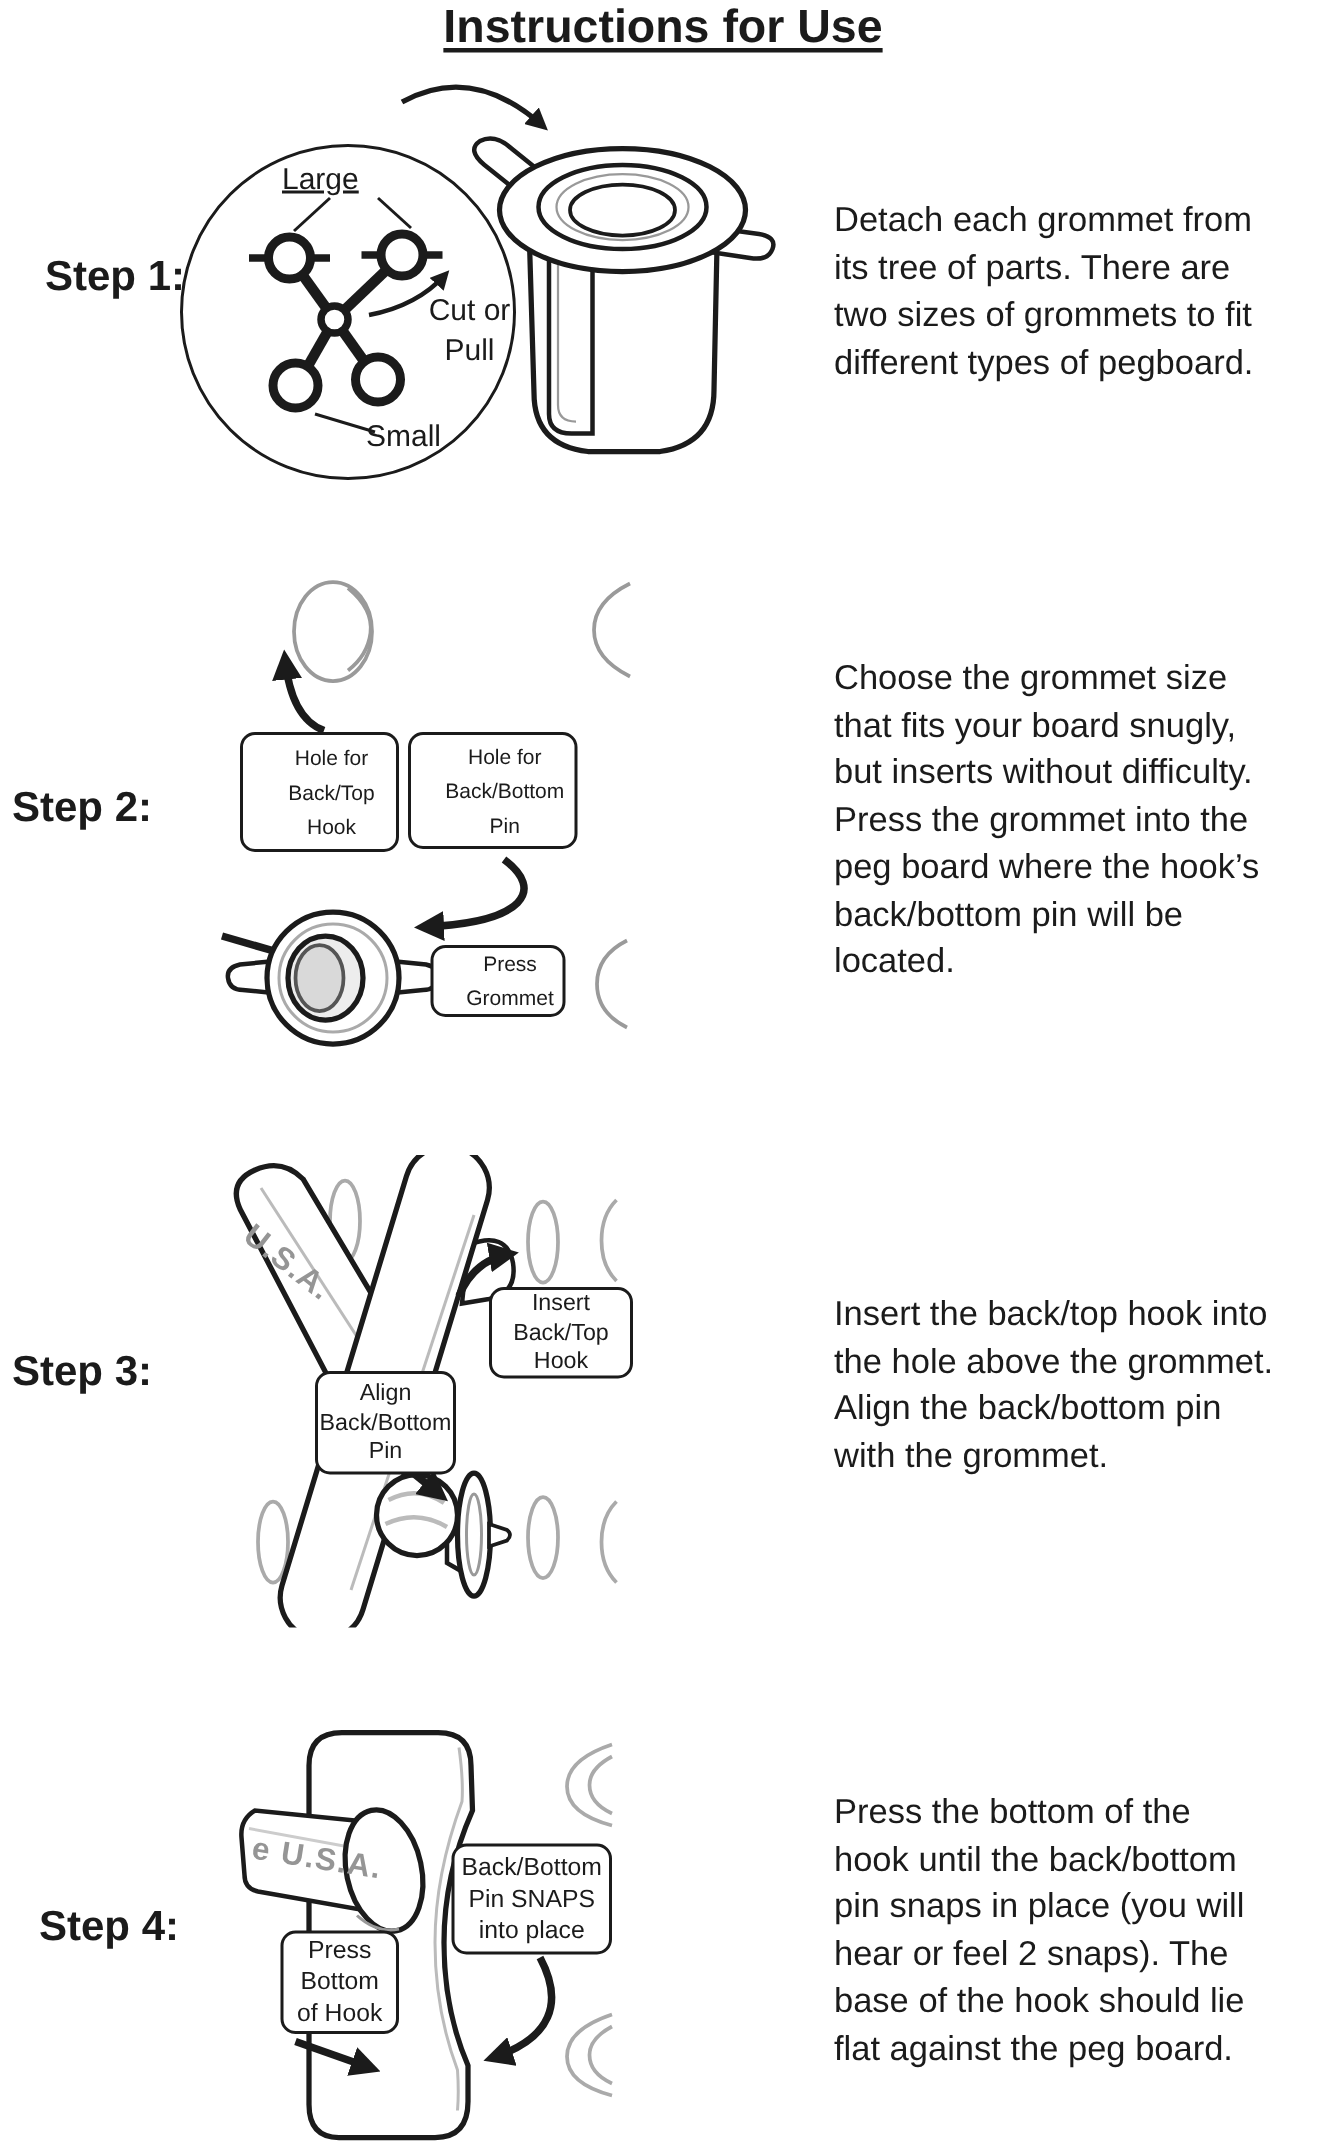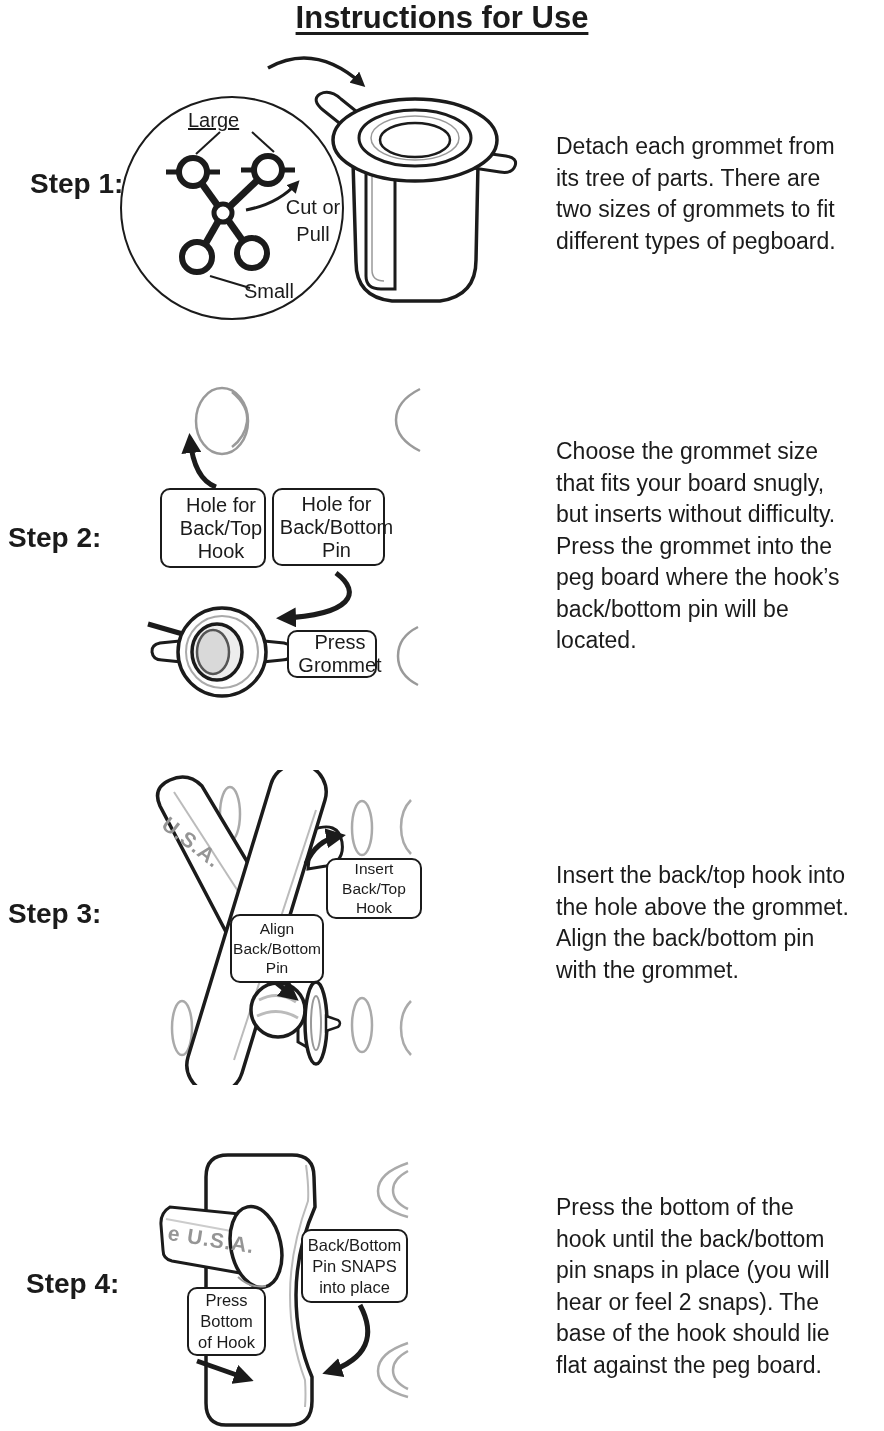--- a/index.html
+++ b/index.html
@@ -13,21 +13,21 @@
   .step-label{position:absolute;font-size:28px;font-weight:bold;white-space:nowrap;}
   .desc{position:absolute;left:556px;width:340px;font-size:23px;line-height:31.5px;
     white-space:pre-line;letter-spacing:0px;}
   .art{position:absolute;}
   .dlabel{position:absolute;border:2.5px solid #1b1b1b;border-radius:10px;background:#fff;
     display:flex;align-items:center;justify-content:center;text-align:center;
     white-space:pre-line;box-sizing:border-box;z-index:4;}
   .plain-label{position:absolute;text-align:center;white-space:pre-line;z-index:4;}
   .usa{position:absolute;color:#959595;font-weight:bold;letter-spacing:1px;z-index:3;
     transform-origin:left top;white-space:nowrap;}
-  .fs-s2{font-size:20px;line-height:23px;padding-left:16px;}
+  .fs-s2{font-size:14px;line-height:23px;padding-left:16px;}
   .fs-s3{font-size:15.5px;line-height:19.5px;}
   .fs-s4{font-size:16.5px;line-height:21px;}
 </style>
 </head>
 <body>
 
 <div class="page">
 
   <div class="title">
     <span>Instructions for Use</span>
@@ -170,21 +170,21 @@
       <path d="M186,246 L198,250 Q202,253 198,257 L186,261 Z" fill="#fff" stroke="#1b1b1b" stroke-width="2.5"></path>
     </g>
     <line x1="128" y1="206" x2="154" y2="227" stroke="#1b1b1b" stroke-width="5" marker-end="url(#ah3)"></line>
   </svg>
 
   <div class="usa" style="left:172px;top:812px;font-size:21px;transform:rotate(38deg);">U.S.A.</div>
 
   <div class="dlabel fs-s3" style="left:326px;top:858px;width:96px;height:61px;">Insert
 Back/Top
 Hook</div>
-  <div class="dlabel fs-s3" style="left:230px;top:914px;width:94px;height:69px;">Align
+  <div class="dlabel fs-s3" style="left:210px;top:914px;width:94px;height:69px;">Align
 Back/Bottom
 Pin</div>
 
   <div class="desc" style="top:860px;">Insert the back/top hook into
 the hole above the grommet.
 Align the back/bottom pin
 with the grommet.</div>
 
   <div class="step-label" style="left:8px;top:1268px;margin-left:18px;">Step 4:</div>
 

